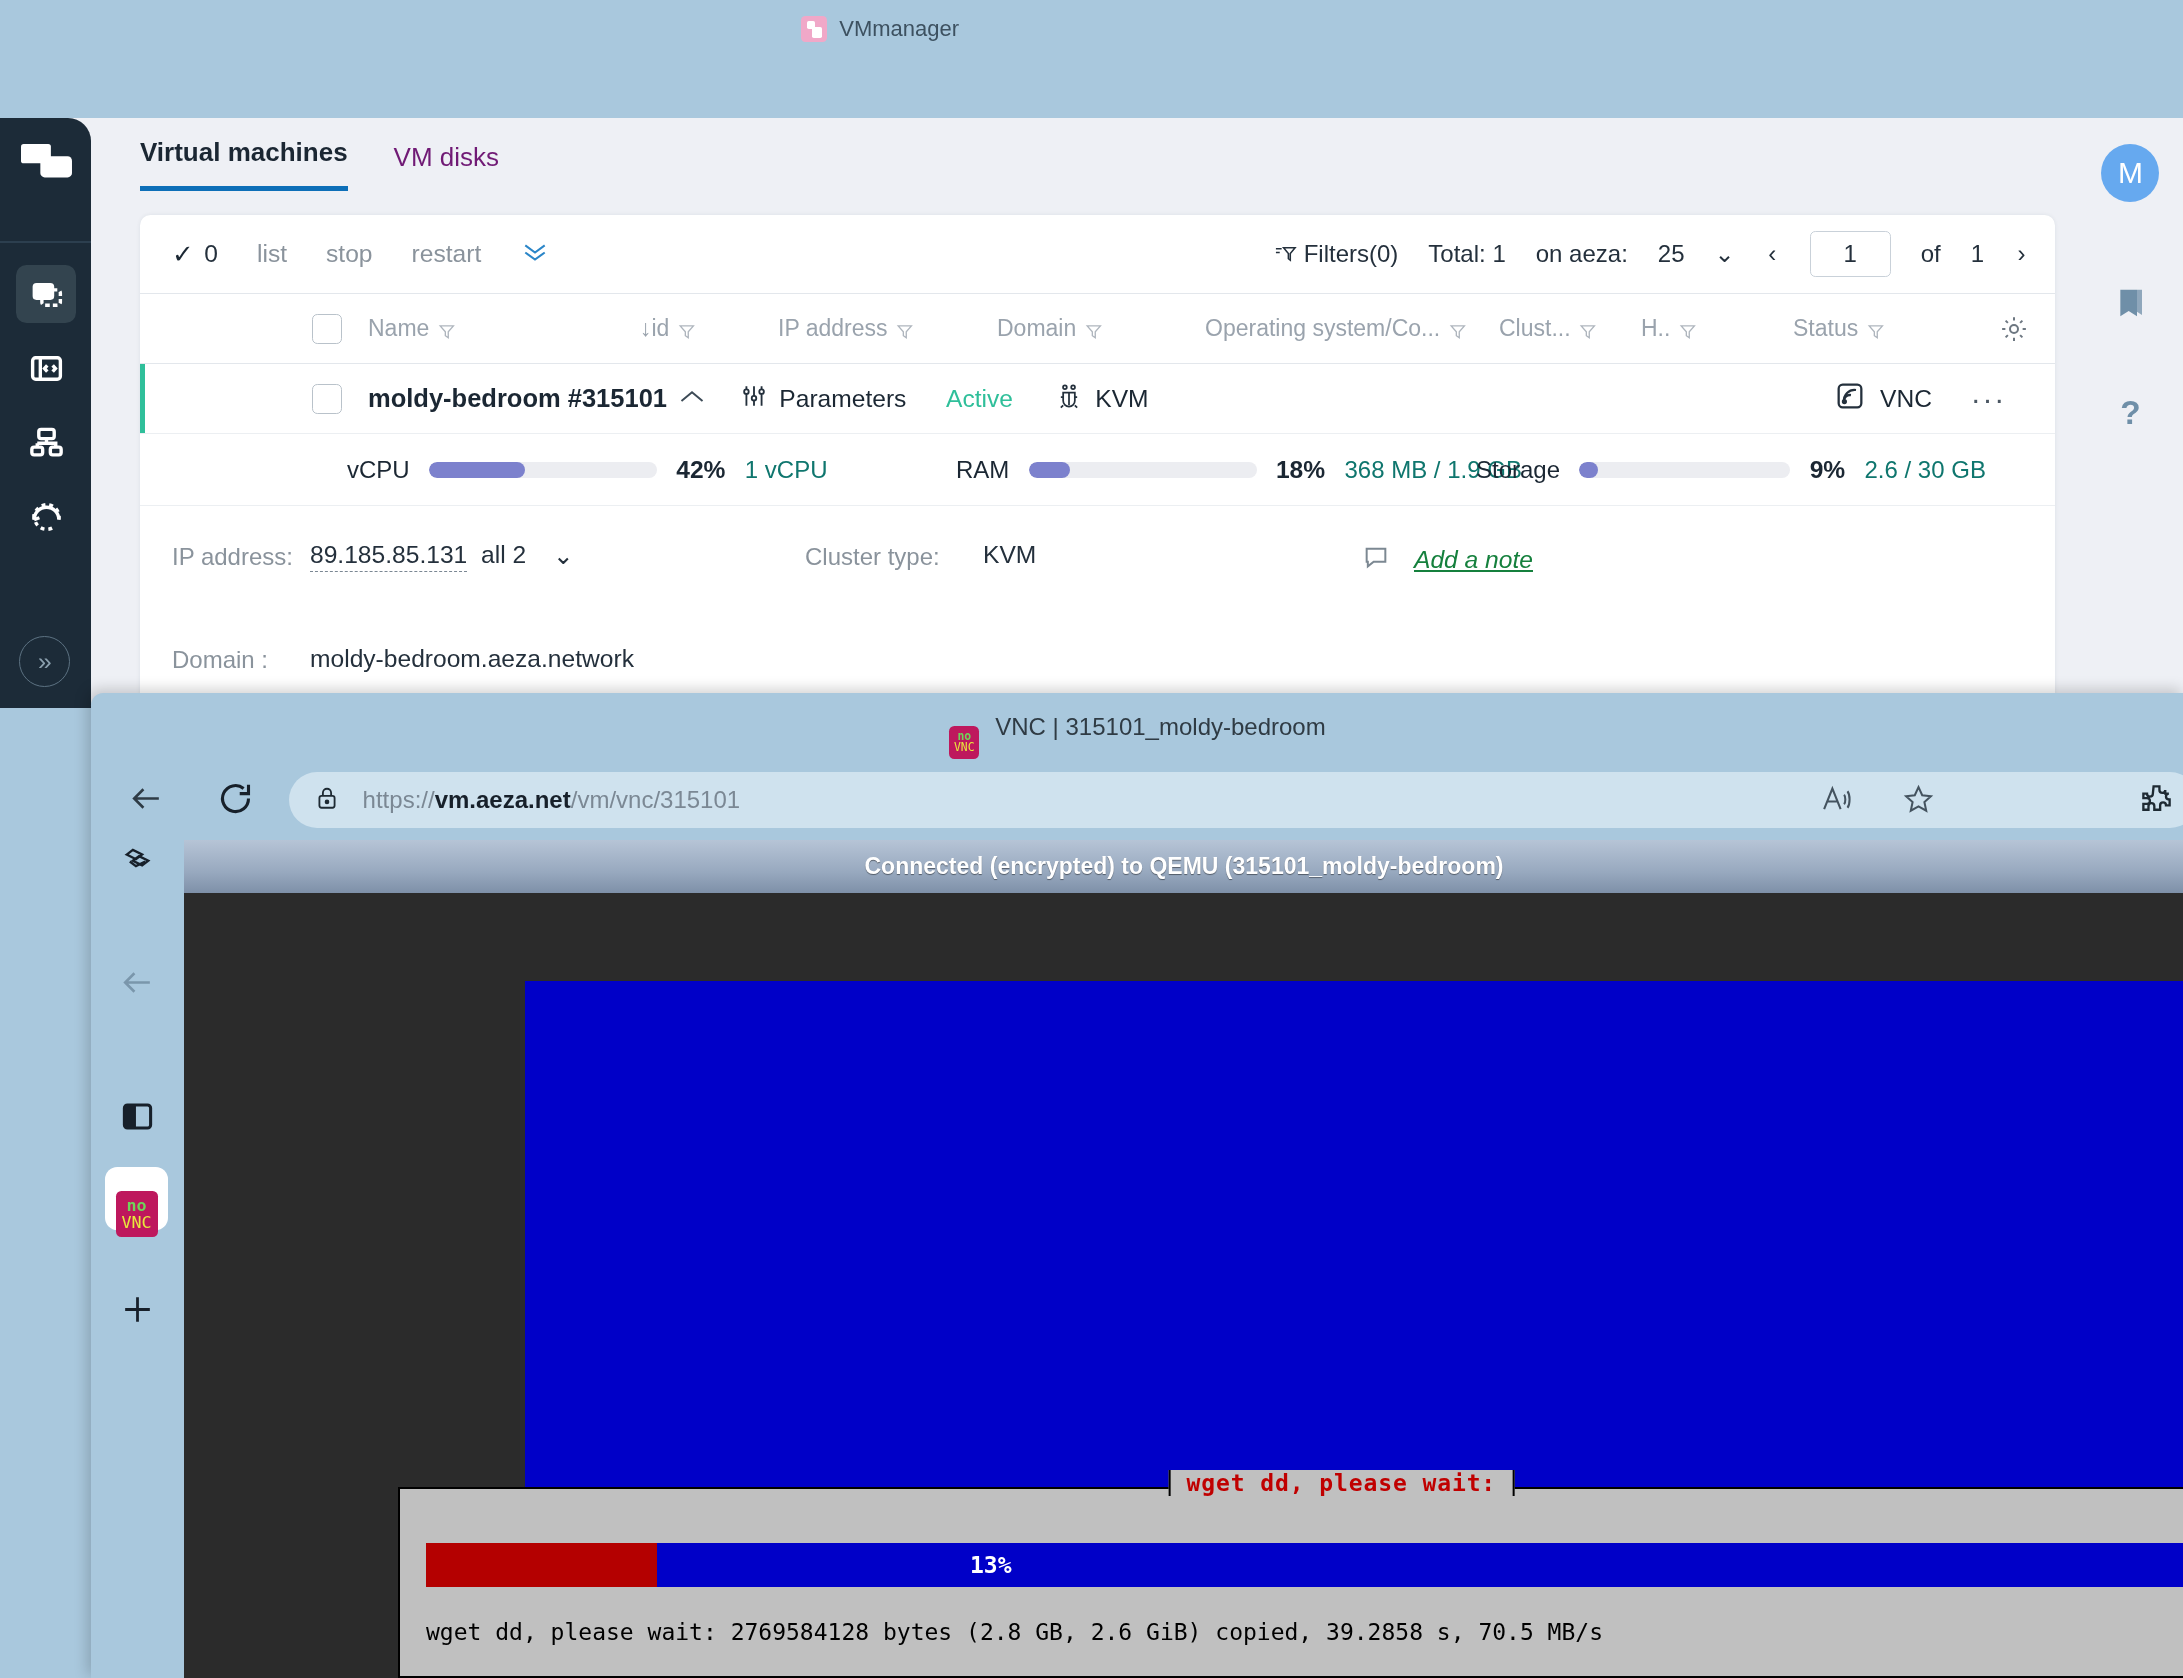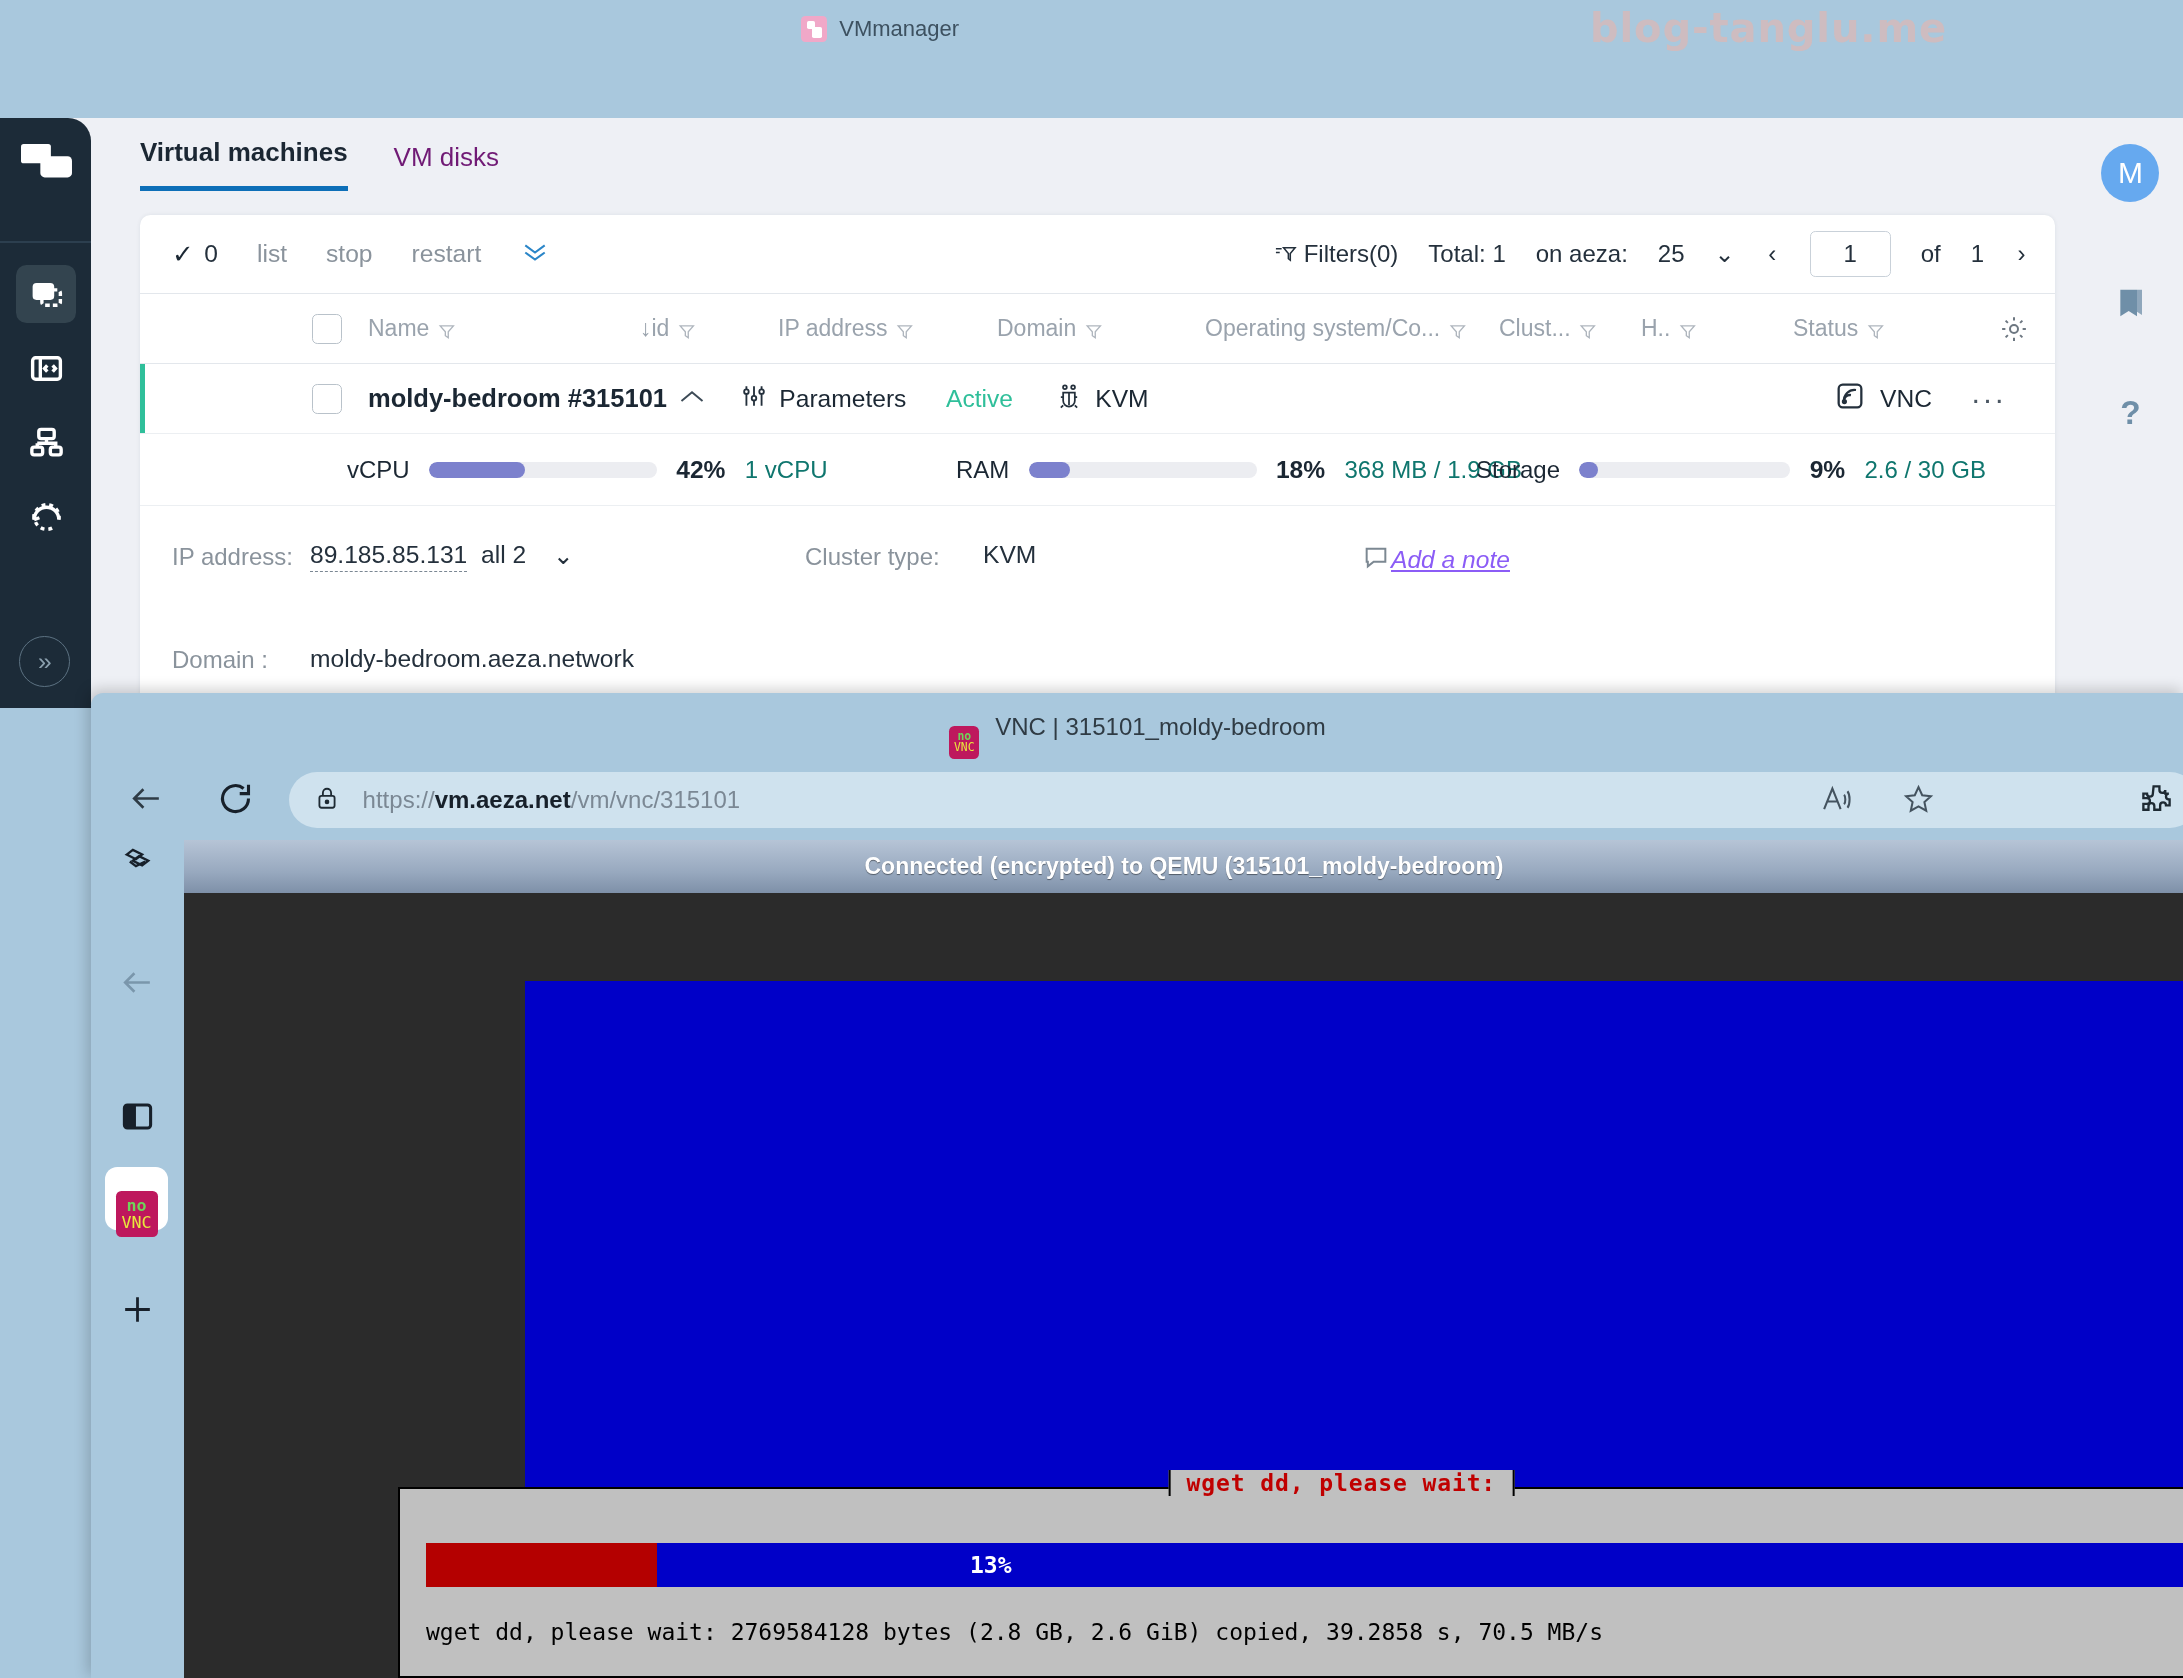--- a/index.html
+++ b/index.html
@@ -186,22 +186,22 @@
   .res-sub { font-size: 24px; color: #0f766e; }
 
   .detail-grid { position: relative; padding: 32px 0 0 0; }
   .d-lbl { position: absolute; font-size: 24px; color: #8a939c; }
   .d-val { position: absolute; font-size: 24.6px; color: #24303c; }
   .ip-link {
     border-bottom: 1.8px dashed #7b8793; padding-bottom: 1.8px; color: #24303c;
   }
   .ip-all { font-size: 24.6px; color: #24303c; }
   .add-note {
-    position: absolute; display: flex; align-items: center; gap: 1px;
-    font-size: 24.6px; color: #8b5cf6; font-style: italic; text-decoration: underline;
+    position: absolute; display: flex; align-items: center; gap: 24px;
+    font-size: 24.6px; color: #15803d; font-style: italic; text-decoration: underline;
   }
 
   
   #win2 {
     position: absolute; left: 91px; top: 693px; width: 2093px; height: 985px;
     background: #a9c8dd; border-top-left-radius: 12.3px; overflow: hidden;
     box-shadow: -3.5px -3.5px 14px rgba(0,0,0,0.18);
   }
   .w2-title {
     position: absolute; left: 0; top: 0; width: 2093px; height: 68px;
@@ -296,21 +296,20 @@
 
 <div id="root">
 
   <div id="win1">
 
     <div class="w1-titlebar">
       <div class="w1-tabchip">
         <span class="vmm-favicon"></span>
         <span class="w1-tabtitle">VMmanager</span>
       </div>
-      <div class="watermark">blog-tanglu.me</div>
     </div>
 
     <div class="w1-navbar">
       <div class="w1-omnibox">
         <span class="w1-url">net/vm/manager/host/list?filter=~&amp;sort=id:desc;&amp;page=1:25;</span>
         <span class="ob-icons">
           <span class="nav-ico">
             <svg viewBox="0 0 24 24" fill="none" stroke="#44535f" stroke-width="1.5">
                 <path d="M3 19l6-15 6 15M5.5 13.5h7"></path>
                 <path d="M17.5 8.5c1.2 1.2 1.2 5.8 0 7M20 6c2 2.6 2 9.4 0 12"></path>

